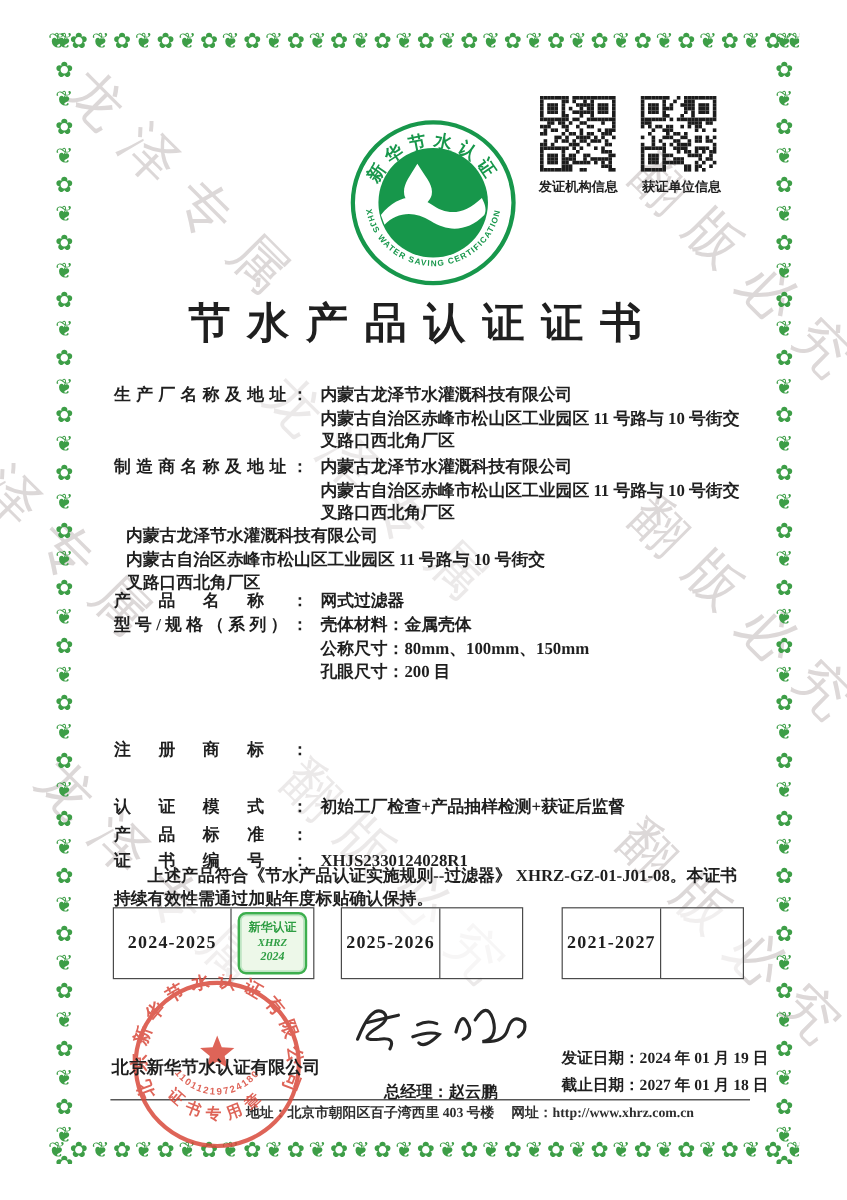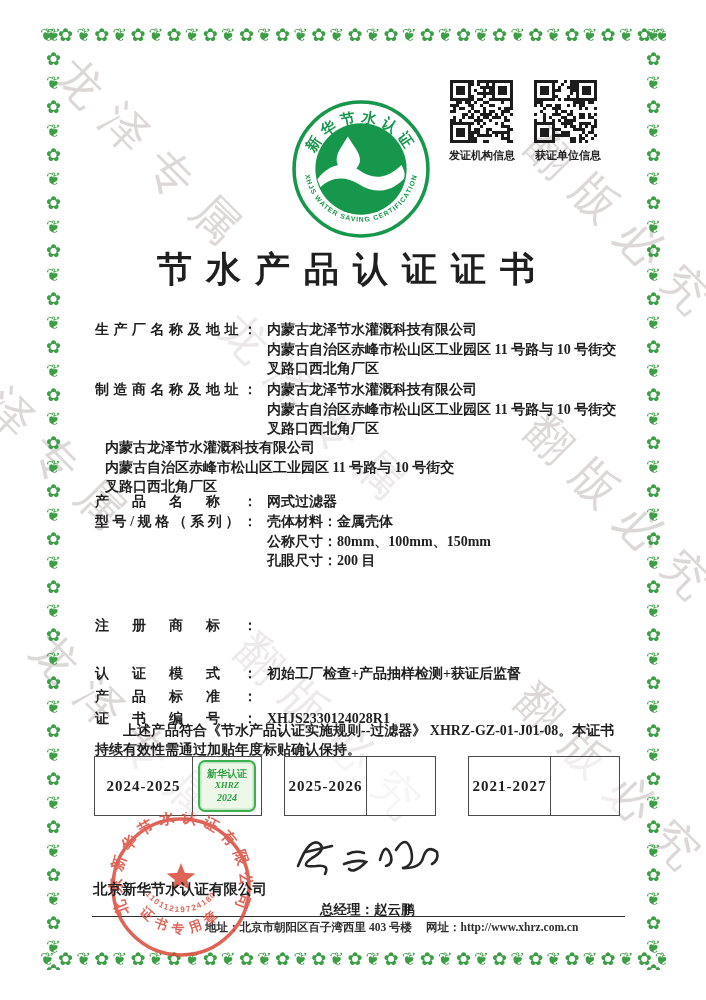--- a/index.html
+++ b/index.html
@@ -1095,19 +1095,23 @@
       <path d="M14 26 L40 20"></path>
       <path d="M56 28 Q64 24 72 27"></path>
       <path d="M52 38 Q66 33 74 36 Q62 48 57 43"></path>
       <path d="M88 34 Q93 14 99 30 Q101 38 94 40"></path>
       <path d="M104 24 Q114 8 119 24 Q123 40 110 42 Q128 43 131 32 Q135 18 145 26 Q147 34 140 38"></path>
     </g>
   </svg>
 
   <div class="manager">总经理：赵云鹏</div>
 
+  <div class="dates">
+    <div>发证日期：2024 年 01 月 19 日</div>
+    <div>截止日期：2027 年 01 月 18 日</div>
+  </div>
 
   <div class="rule"></div>
   <div class="footer">
     <span>地址：北京市朝阳区百子湾西里 403 号楼</span><span>网址：http://www.xhrz.com.cn</span>
   </div>
 
 </div>
 
 </body></html>

